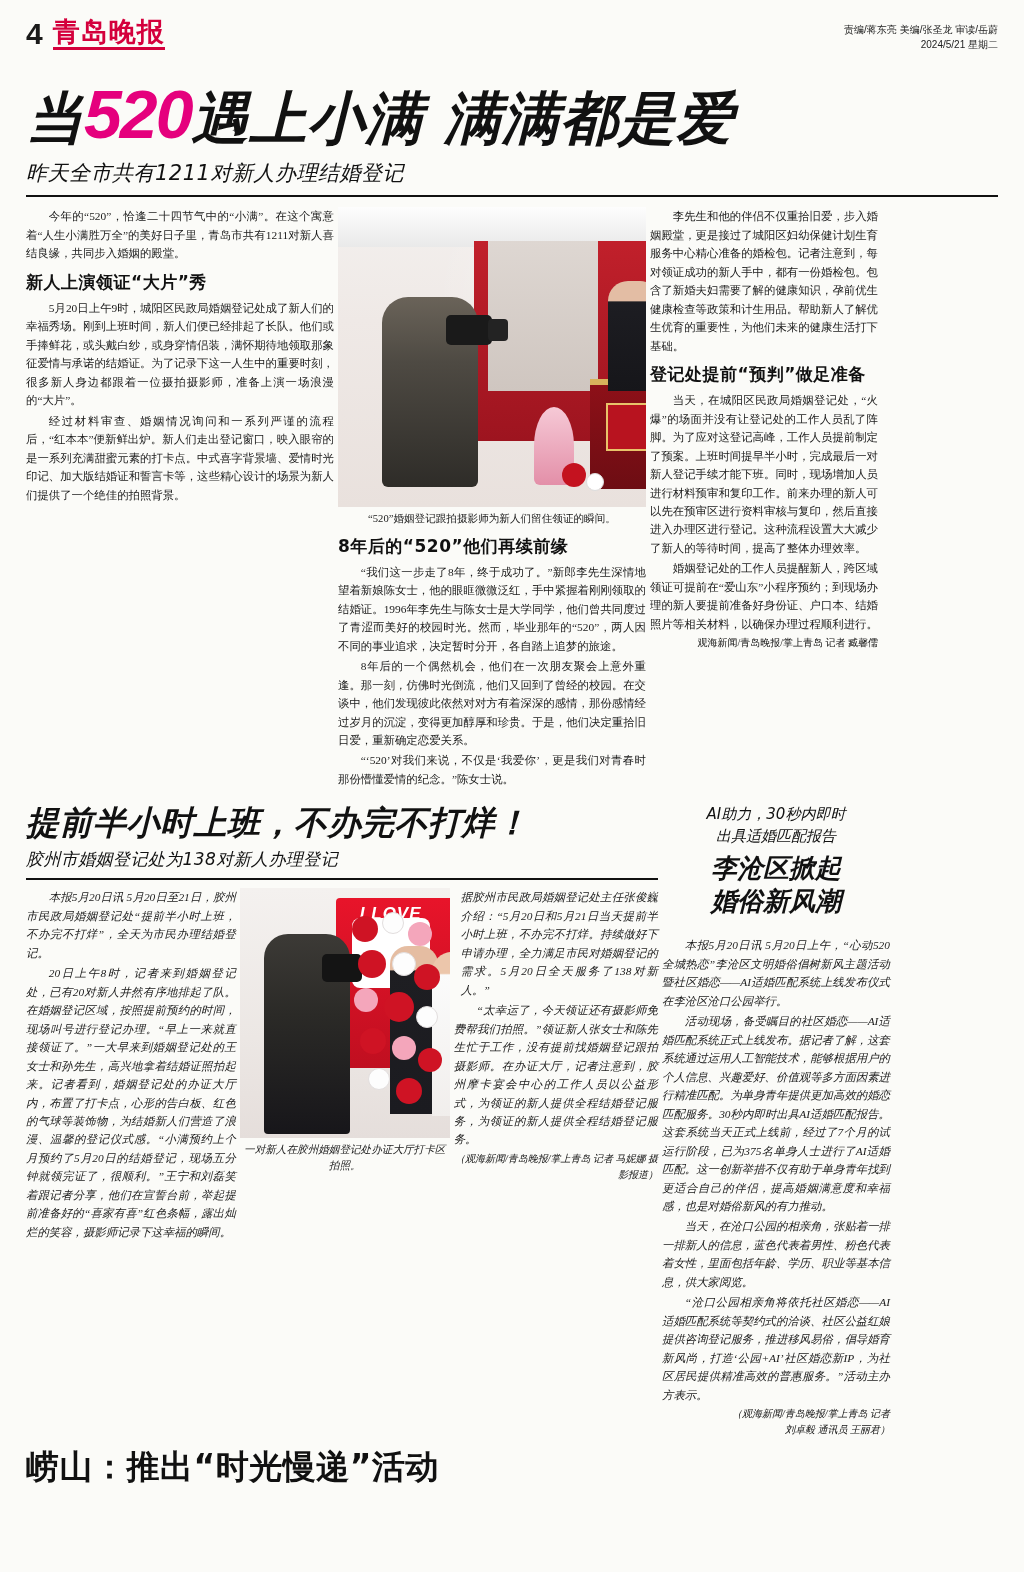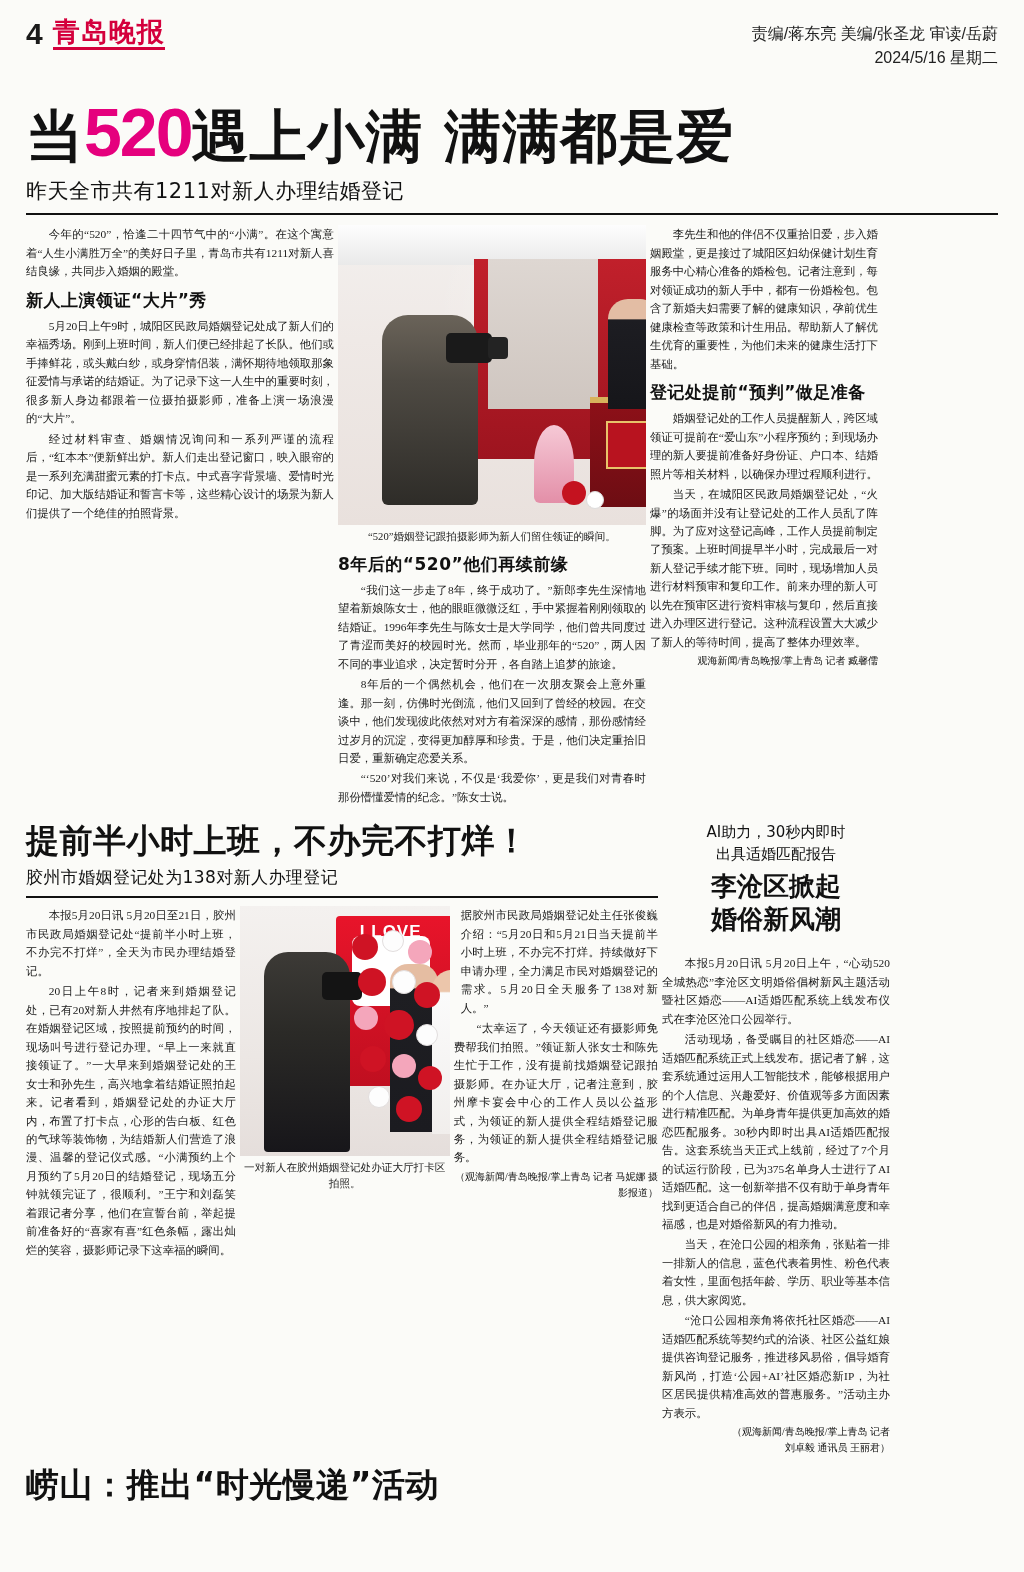--- a/index.html
+++ b/index.html
@@ -41,29 +41,29 @@
     font-weight: bold;
     color: #d4003c;
     letter-spacing: 1px;
     font-family: "DejaVu Sans", sans-serif;
     border-bottom: 3px solid #d4003c;
     padding-bottom: 1px;
     line-height: 1.05;
   }
   .mast-right {
     text-align: right;
-    font-size: 16px;
+    font-size: 10px;
     line-height: 1.5;
     color: #222;
     font-family: "Liberation Sans", sans-serif;
     padding-top: 4px;
   }
 
   
-  .headline-wrap { margin-top: 24px; }
+  .headline-wrap { margin-top: 24px; font-style: italic; }
   .headline {
     font-size: 57px;
     font-weight: bold;
     letter-spacing: 1px;
     line-height: 1.08;
     font-family: "DejaVu Sans", sans-serif;
     white-space: nowrap;
   }
   .headline .num {
     color: #e5007d;
@@ -267,35 +267,35 @@
     line-height: 1.28;
     text-align: center;
     margin-bottom: 18px;
   }
   .byline {
     text-align: right;
     font-size: 10px;
     line-height: 1.6;
     margin-top: 2px;
   }
-  .mt14 { margin-top: 14px; }
+  .mt14 { margin-top: 14px; font-style: italic; }
 </style>
 </head>
 <body>
 
 <div class="page">
 
   <div class="masthead">
     <div class="mast-left">
       <span class="page-num">4</span>
       <span class="paper-name">青岛晚报</span>
     </div>
     <div class="mast-right">
       <div>责编/蒋东亮  美编/张圣龙  审读/岳蔚</div>
-      <div>2024/5/16  星期二</div>
+      <div>2024/5/21  星期二</div>
     </div>
   </div>
 
   <div class="headline-wrap">
     <div class="headline">
       <span>当</span><span class="num">520</span><span>遇上小满  满满都是爱</span>
     </div>
     <div class="subhead">昨天全市共有1211对新人办理结婚登记</div>
     <div class="rule"></div>
   </div>
@@ -330,22 +330,22 @@
       <p class="body"></p>
       <h3 class="sub">8年后的“520”他们再续前缘</h3>
       <p class="body">“我们这一步走了8年，终于成功了。”新郎李先生深情地望着新娘陈女士，他的眼眶微微泛红，手中紧握着刚刚领取的结婚证。1996年李先生与陈女士是大学同学，他们曾共同度过了青涩而美好的校园时光。然而，毕业那年的“520”，两人因不同的事业追求，决定暂时分开，各自踏上追梦的旅途。</p>
       <p class="body">8年后的一个偶然机会，他们在一次朋友聚会上意外重逢。那一刻，仿佛时光倒流，他们又回到了曾经的校园。在交谈中，他们发现彼此依然对对方有着深深的感情，那份感情经过岁月的沉淀，变得更加醇厚和珍贵。于是，他们决定重拾旧日爱，重新确定恋爱关系。</p>
       <p class="body">“‘520’对我们来说，不仅是‘我爱你’，更是我们对青春时那份懵懂爱情的纪念。”陈女士说。</p>
     </div>
 
     <div class="col narrow">
       <p class="body">李先生和他的伴侣不仅重拾旧爱，步入婚姻殿堂，更是接过了城阳区妇幼保健计划生育服务中心精心准备的婚检包。记者注意到，每对领证成功的新人手中，都有一份婚检包。包含了新婚夫妇需要了解的健康知识，孕前优生健康检查等政策和计生用品。帮助新人了解优生优育的重要性，为他们未来的健康生活打下基础。</p>
       <h3 class="sub">登记处提前“预判”做足准备</h3>
+      <p class="body">当天，在城阳区民政局婚姻登记处，“火爆”的场面并没有让登记处的工作人员乱了阵脚。为了应对这登记高峰，工作人员提前制定了预案。上班时间提早半小时，完成最后一对新人登记手续才能下班。同时，现场增加人员进行材料预审和复印工作。前来办理的新人可以先在预审区进行资料审核与复印，然后直接进入办理区进行登记。这种流程设置大大减少了新人的等待时间，提高了整体办理效率。</p>
       <p class="body">婚姻登记处的工作人员提醒新人，跨区域领证可提前在“爱山东”小程序预约；到现场办理的新人要提前准备好身份证、户口本、结婚照片等相关材料，以确保办理过程顺利进行。</p>
-      <p class="body">当天，在城阳区民政局婚姻登记处，“火爆”的场面并没有让登记处的工作人员乱了阵脚。为了应对这登记高峰，工作人员提前制定了预案。上班时间提早半小时，完成最后一对新人登记手续才能下班。同时，现场增加人员进行材料预审和复印工作。前来办理的新人可以先在预审区进行资料审核与复印，然后直接进入办理区进行登记。这种流程设置大大减少了新人的等待时间，提高了整体办理效率。</p>
       <div class="byline">观海新闻/青岛晚报/掌上青岛  记者  臧馨儒</div>
     </div>
   </div>
 
   <div class="cols mt14">
 
     <div style="width:632px">
       <h2 class="sec-head">提前半小时上班，不办完不打烊！</h2>
       <div class="sec-sub">胶州市婚姻登记处为138对新人办理登记</div>
       <div class="sec-rule"></div>

